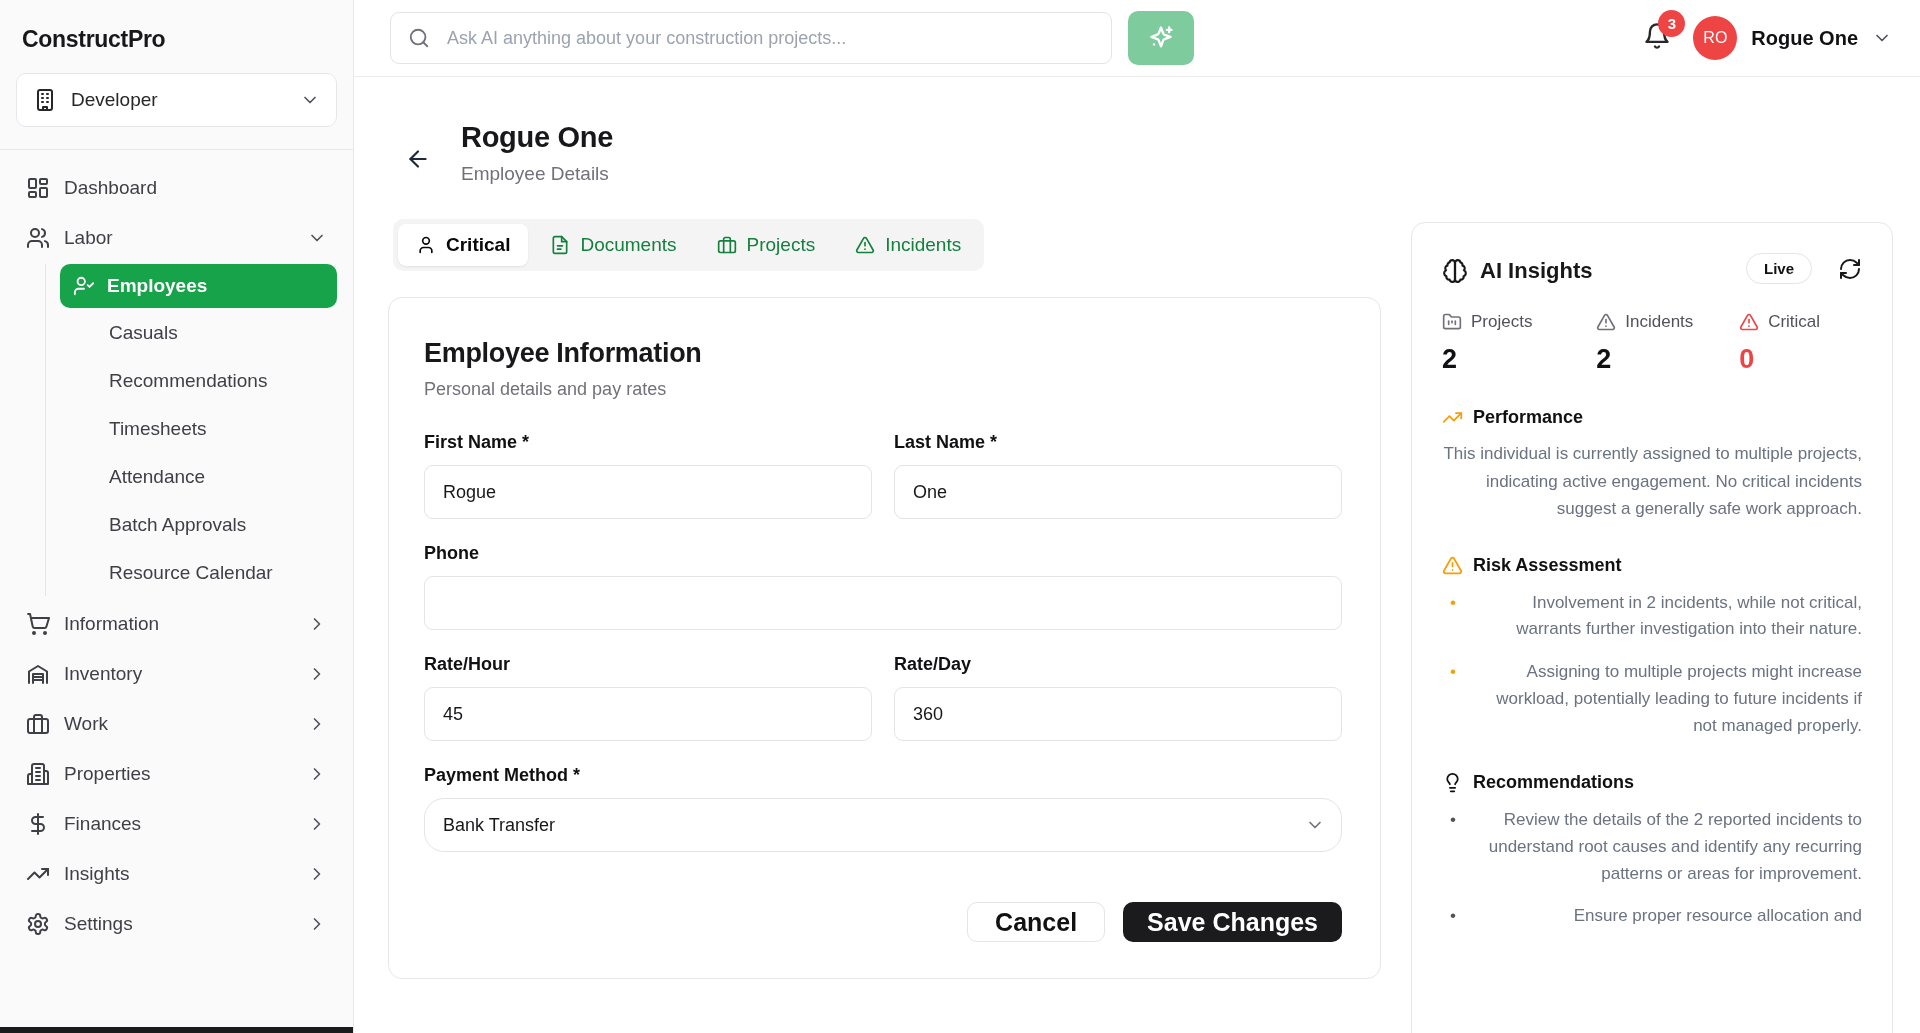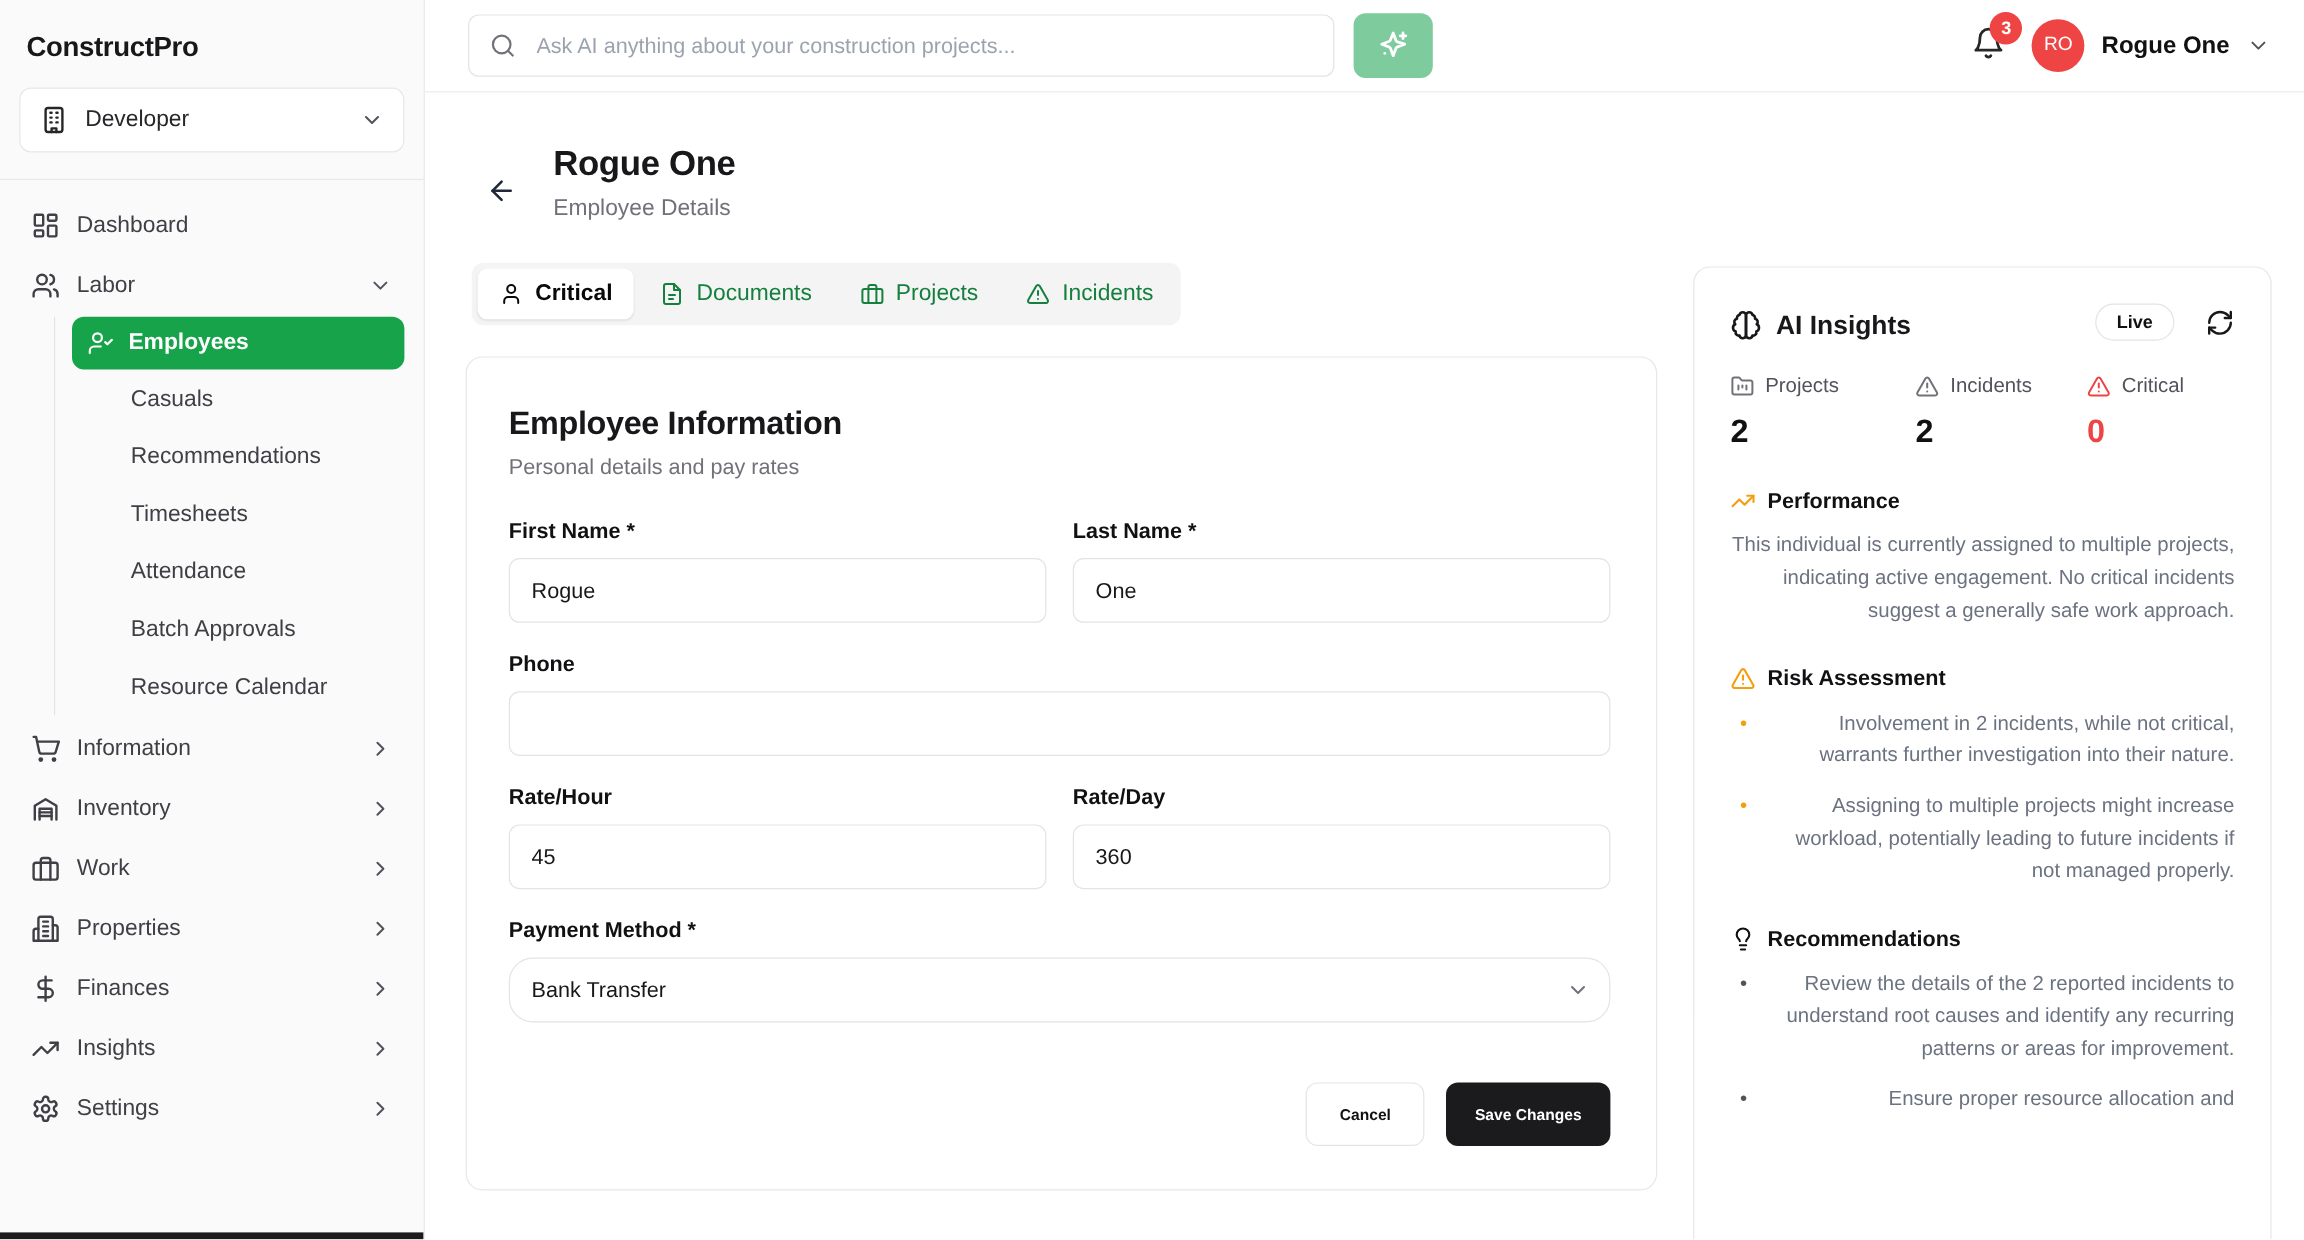--- a/index.html
+++ b/index.html
@@ -119,21 +119,21 @@
     padding:0 18px; font-size:18px; color:#18181b; outline:none; background:#fff;
     font-family:"Liberation Sans", sans-serif;
   }
   .select {
     position:relative; width:100%; height:54px; border:1px solid #e4e4e7; border-radius:20px;
     display:flex; align-items:center; padding:0 18px; font-size:18px; cursor:pointer; background:#fff;
   }
   .select .chev { position:absolute; right:16px; color:#71717a; }
 
   .actions { display:flex; justify-content:flex-end; gap:18px; margin-top:26px; }
-  .btn { height:53px; border-radius:10px; font-size:13px; cursor:pointer; font-family:"Liberation Sans", sans-serif; }
+  .btn { height:40px; border-radius:10px; font-size:25px; cursor:pointer; font-family:"Liberation Sans", sans-serif; }
   .btn-cancel { background:#fff; border:1px solid #e4e4e7; color:#111113; padding:0 27px; font-weight:600; }
   .btn-save { background:var(--save-black,#1b1b1d); border:none; color:#fff; padding:0 24px; font-weight:700; }
 
   
   .insights {
     width:482px; flex:none; margin-top:145px; height:1200px;
     border:1px solid #e7e7e9; border-radius:14px; padding:30px 30px; background:#fff;
   }
   .ins-header { display:flex; align-items:flex-end; gap:12px; }
   .ins-title { font-size:22px; font-weight:700; }

